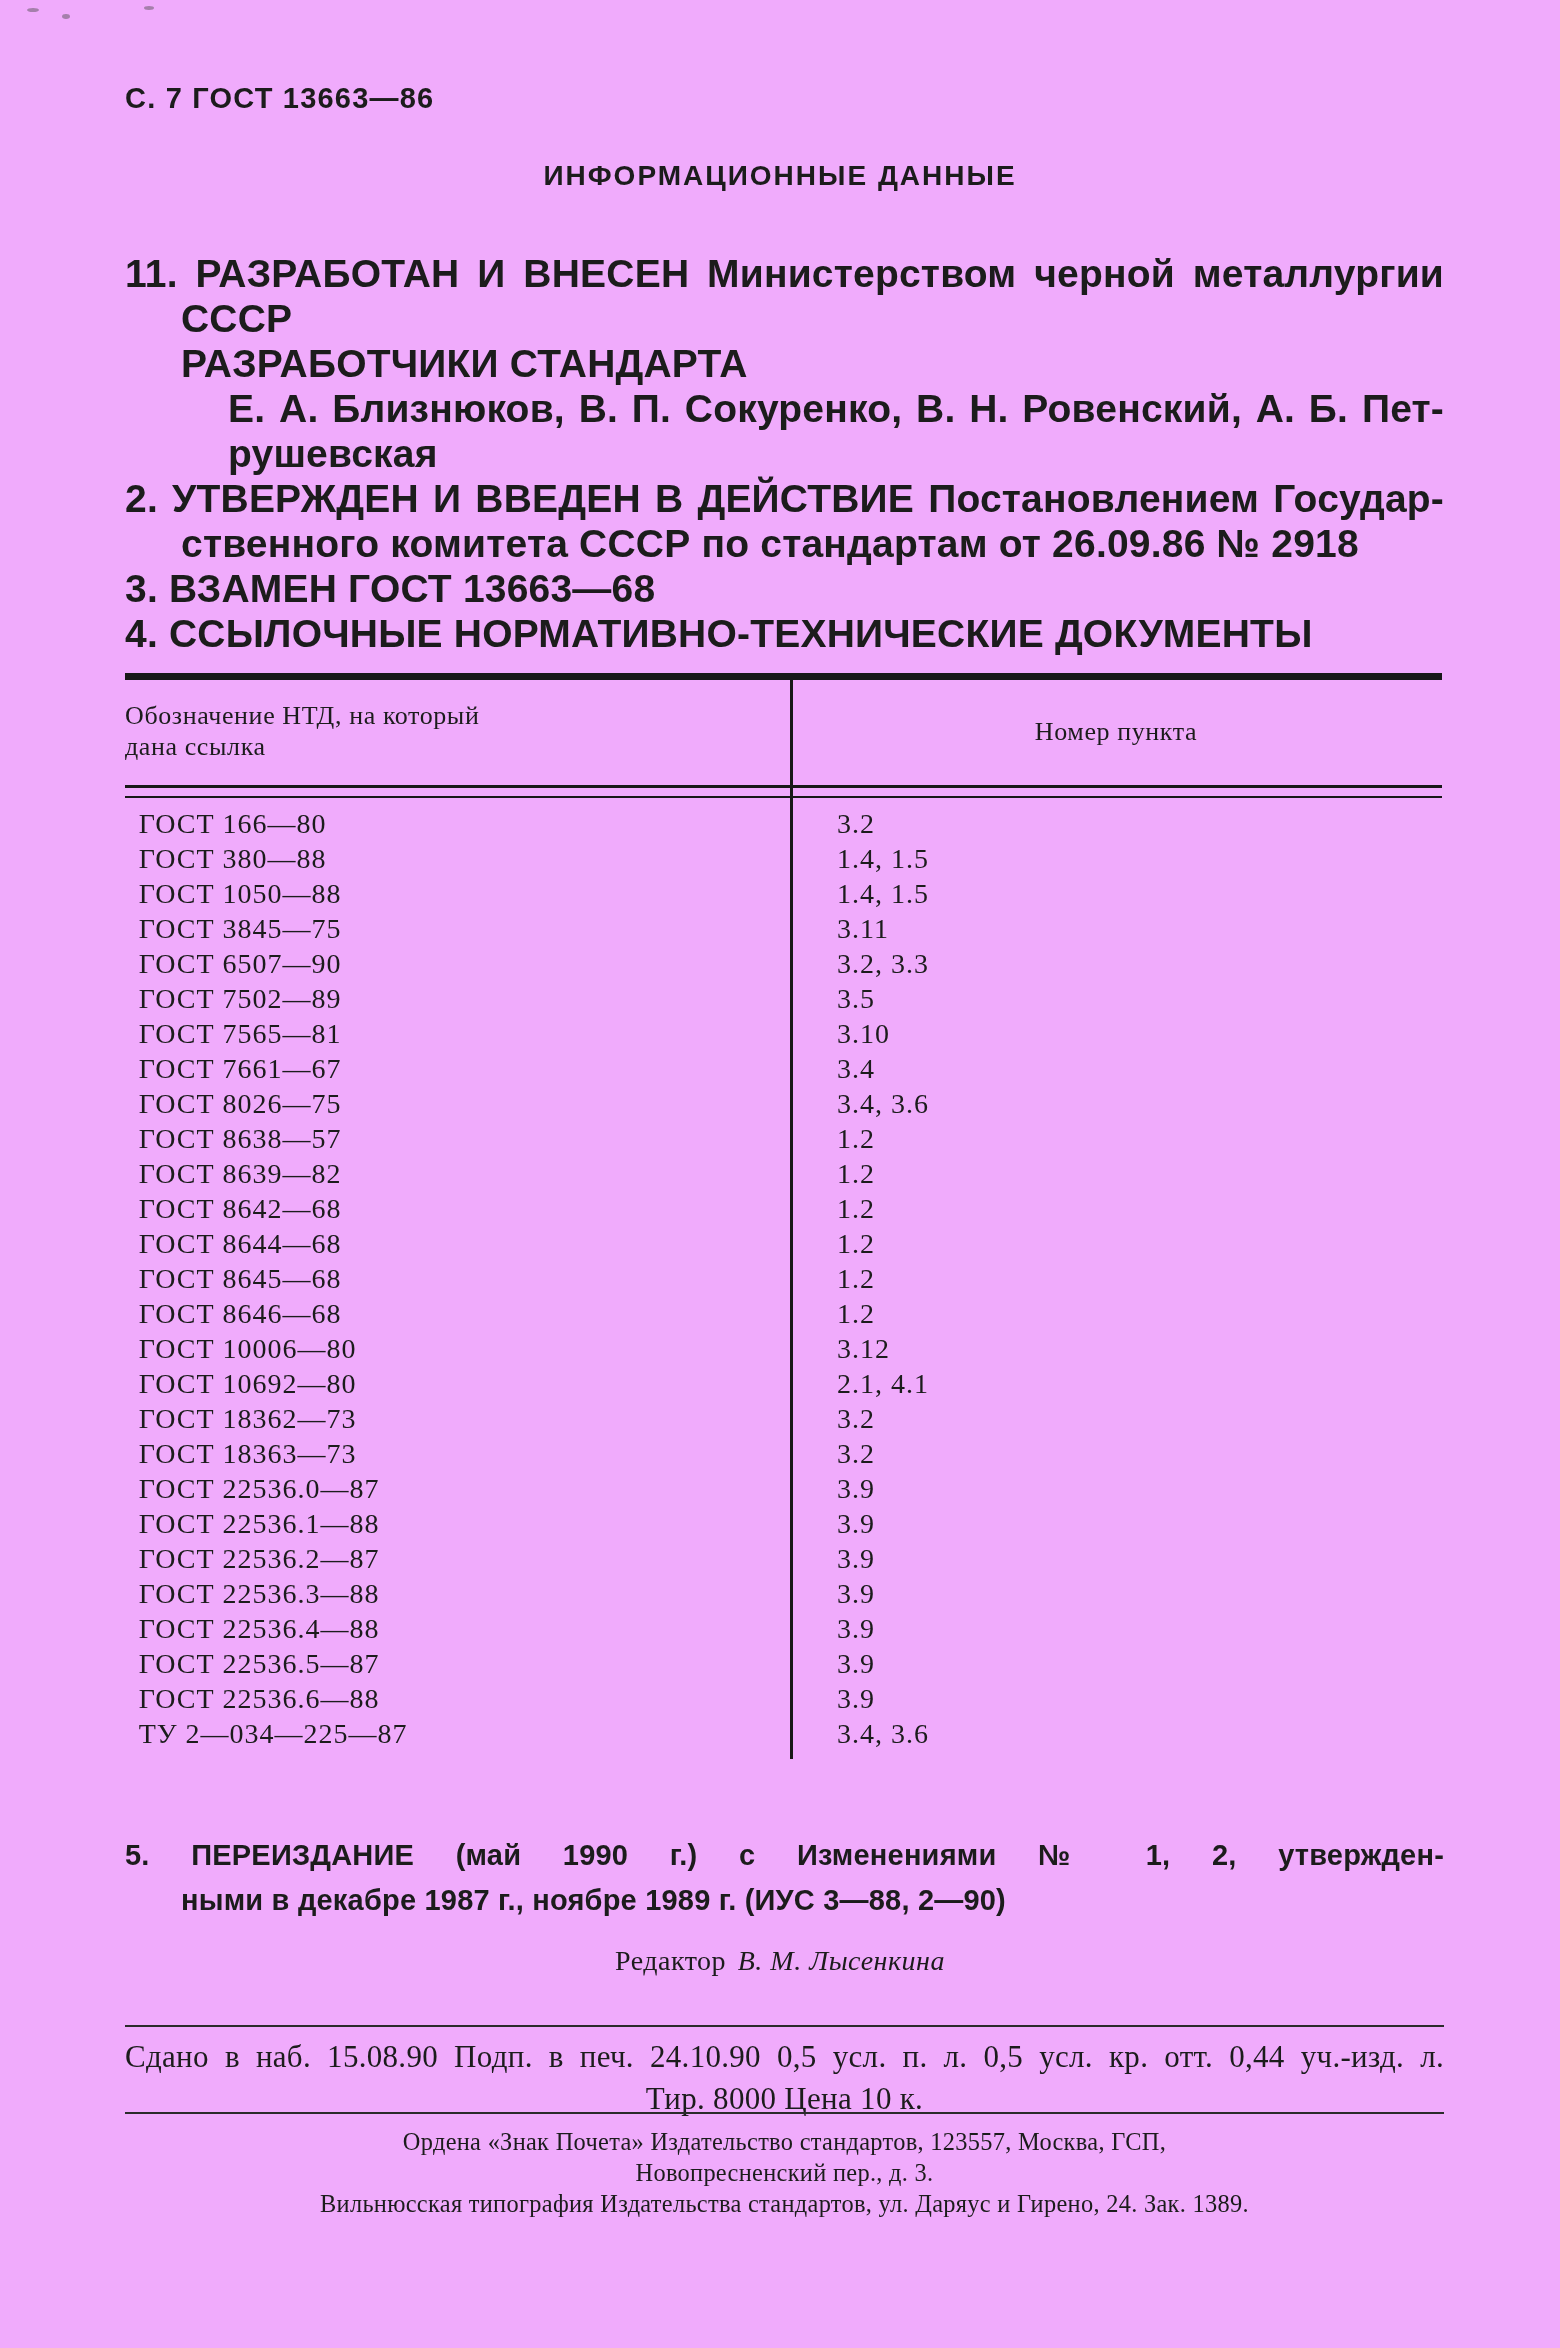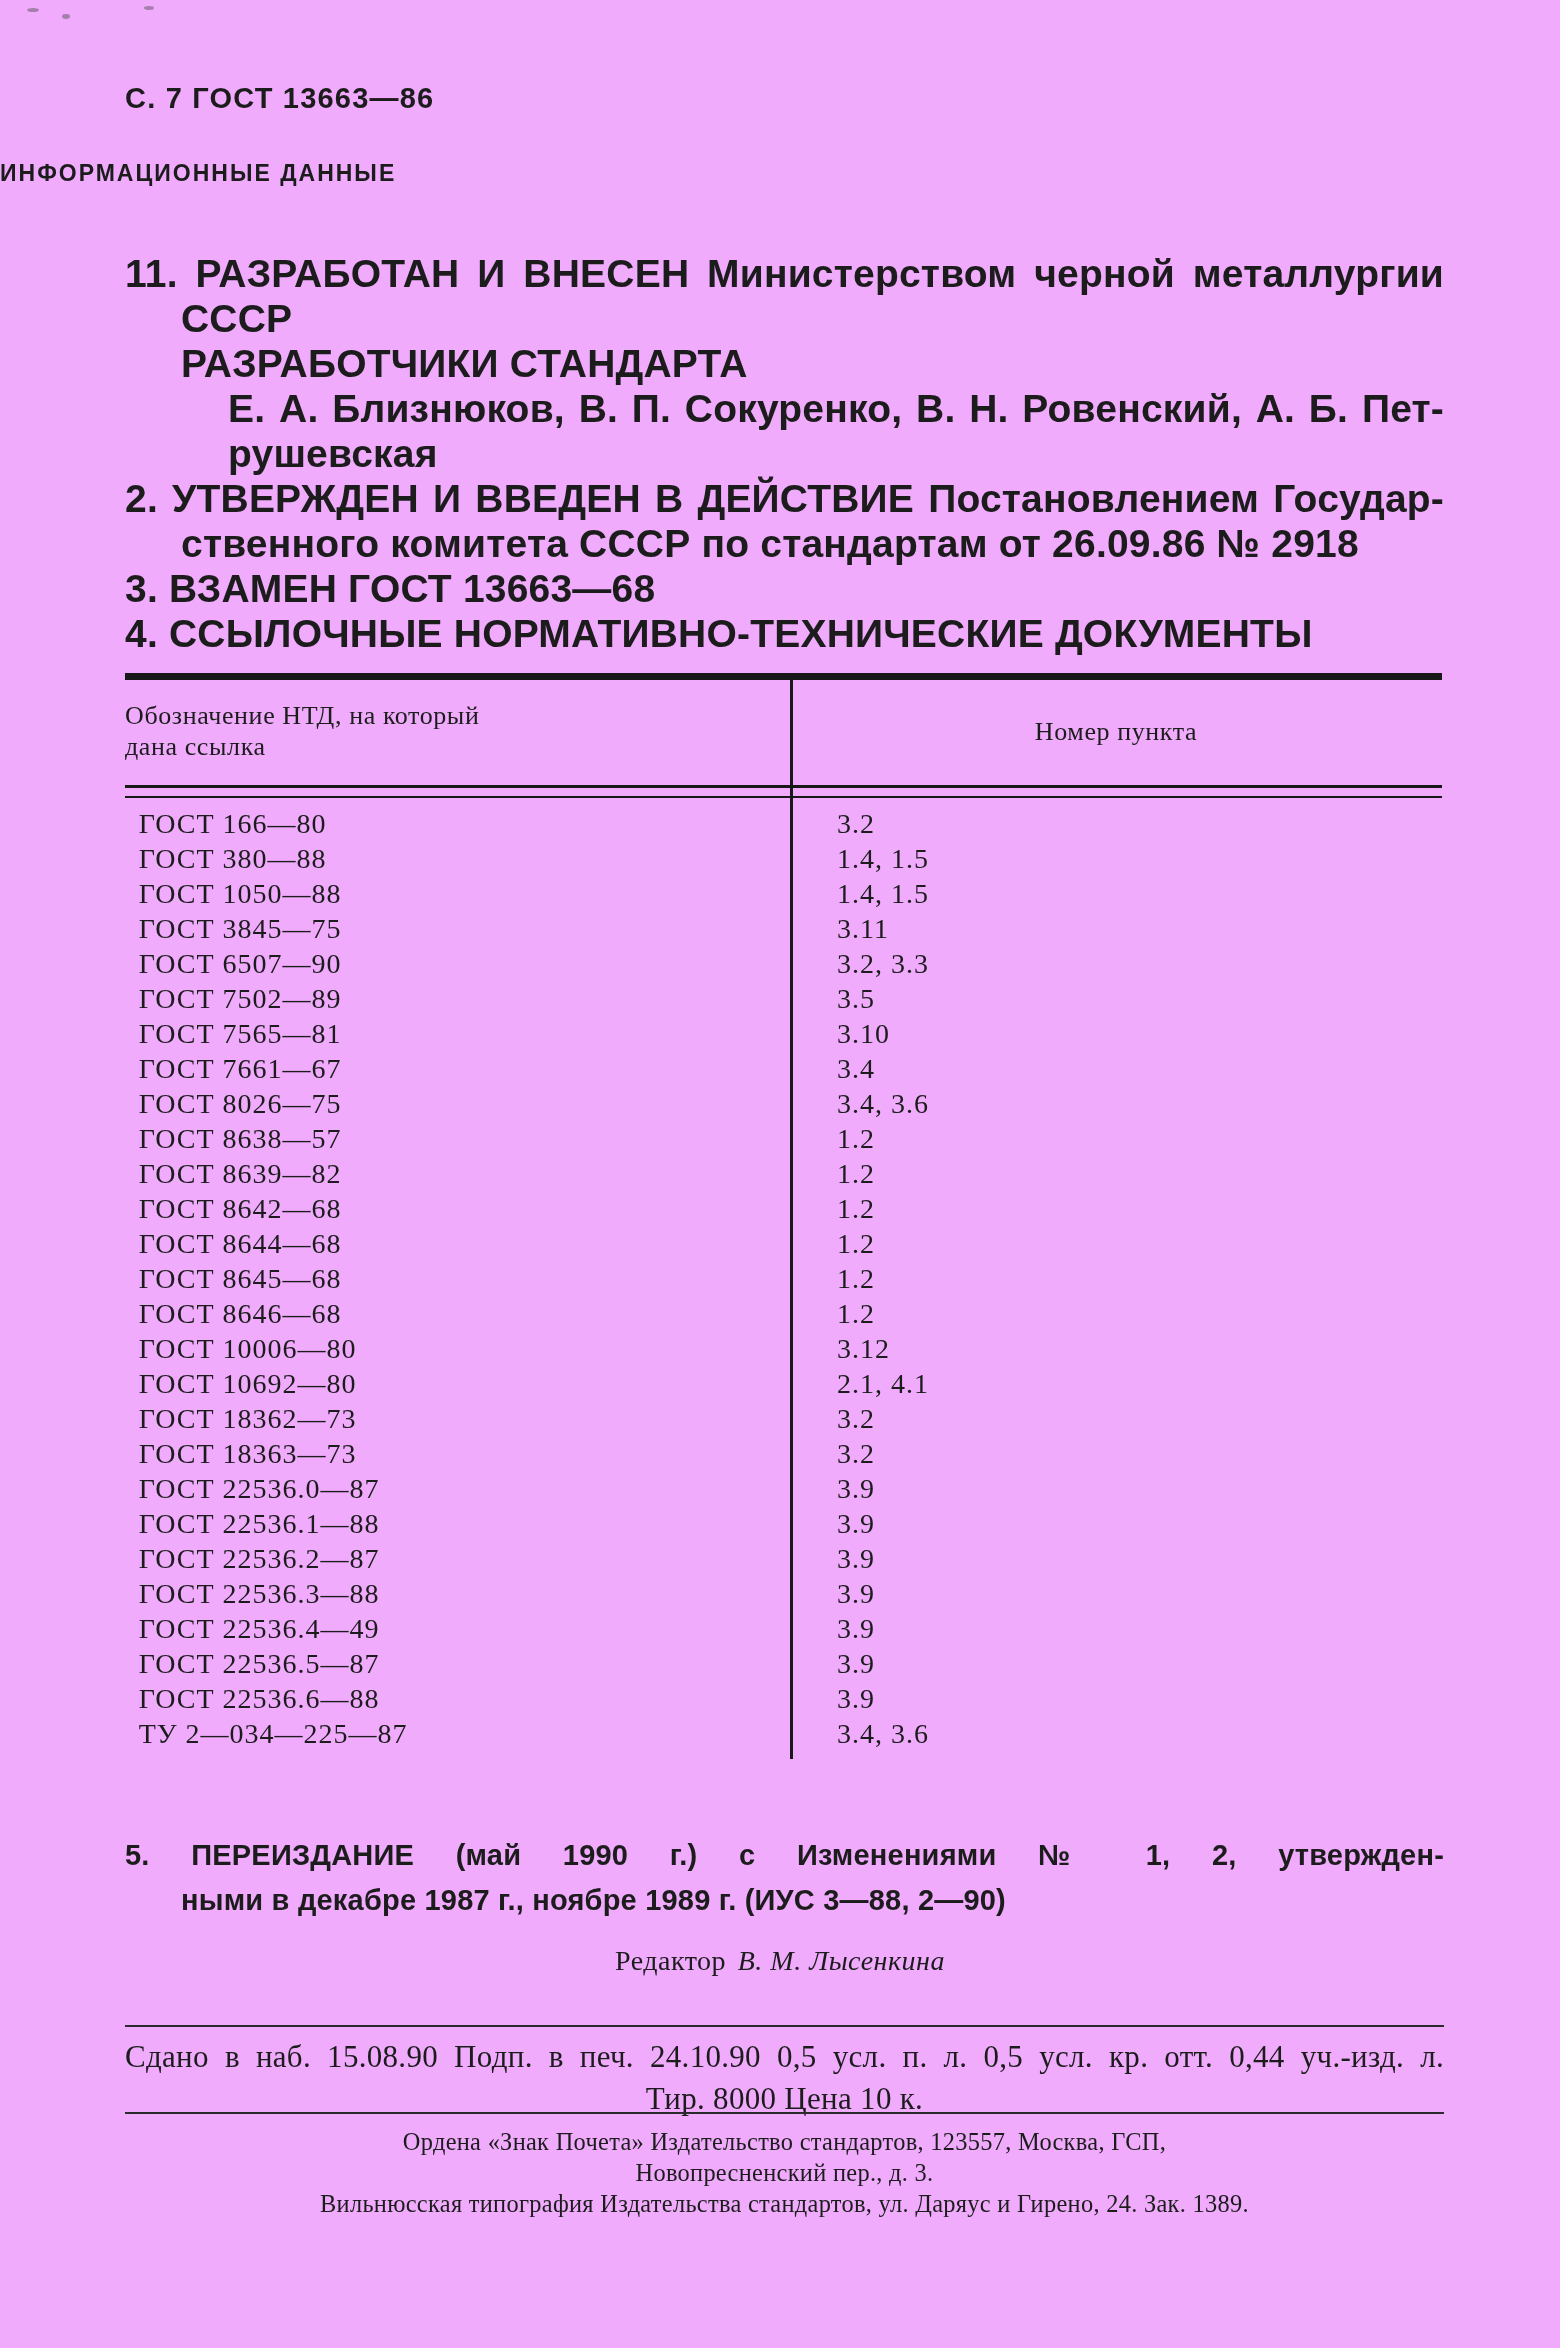--- a/index.html
+++ b/index.html
@@ -6,21 +6,21 @@
   html, body { width:1560px; height:2348px; }
   body { background:#e8e6e0; }
   .page {
     position:relative; width:1560px; height:2348px;
     background:#f0abfc; color:#1c1c1c; overflow:hidden;
     font-family:"Liberation Serif", serif;
   }
   .bold-sans { font-family:"Liberation Sans", sans-serif; font-weight:700; }
 
   .page-header { position:absolute; left:125px; top:82px; font-size:29px; letter-spacing:1.2px; }
-  .doc-title { position:absolute; left:0; top:160px; width:100%; font-size:23px; letter-spacing:2px; }
+  .doc-title { position:absolute; left:0; top:160px; width:100%; text-align:center; font-size:28px; letter-spacing:2px; }
 
   .items { position:absolute; left:125px; top:251px; width:1319px; font-size:39px; line-height:45px; letter-spacing:0.2px; }
   .line { min-height:45px; }
   .just { text-align:justify; text-align-last:justify; }
   .ind1 { padding-left:56px; }
   .ind2 { padding-left:103px; }
 
   .ntd-table { position:absolute; left:125px; top:673px; width:1317px; border-top:7.8px solid #181818; }
   .t-vline { position:absolute; left:665px; top:0; bottom:0; width:2.9px; background:#181818; }
   .t-head { position:relative; height:105px; }
@@ -170,21 +170,21 @@
         </div>
         <div class="trow">
           <div class="c-ntd">ГОСТ 22536.2—87</div>
           <div class="c-pkt">3.9</div>
         </div>
         <div class="trow">
           <div class="c-ntd">ГОСТ 22536.3—88</div>
           <div class="c-pkt">3.9</div>
         </div>
         <div class="trow">
-          <div class="c-ntd">ГОСТ 22536.4—49</div>
+          <div class="c-ntd">ГОСТ 22536.4—88</div>
           <div class="c-pkt">3.9</div>
         </div>
         <div class="trow">
           <div class="c-ntd">ГОСТ 22536.5—87</div>
           <div class="c-pkt">3.9</div>
         </div>
         <div class="trow">
           <div class="c-ntd">ГОСТ 22536.6—88</div>
           <div class="c-pkt">3.9</div>
         </div>

